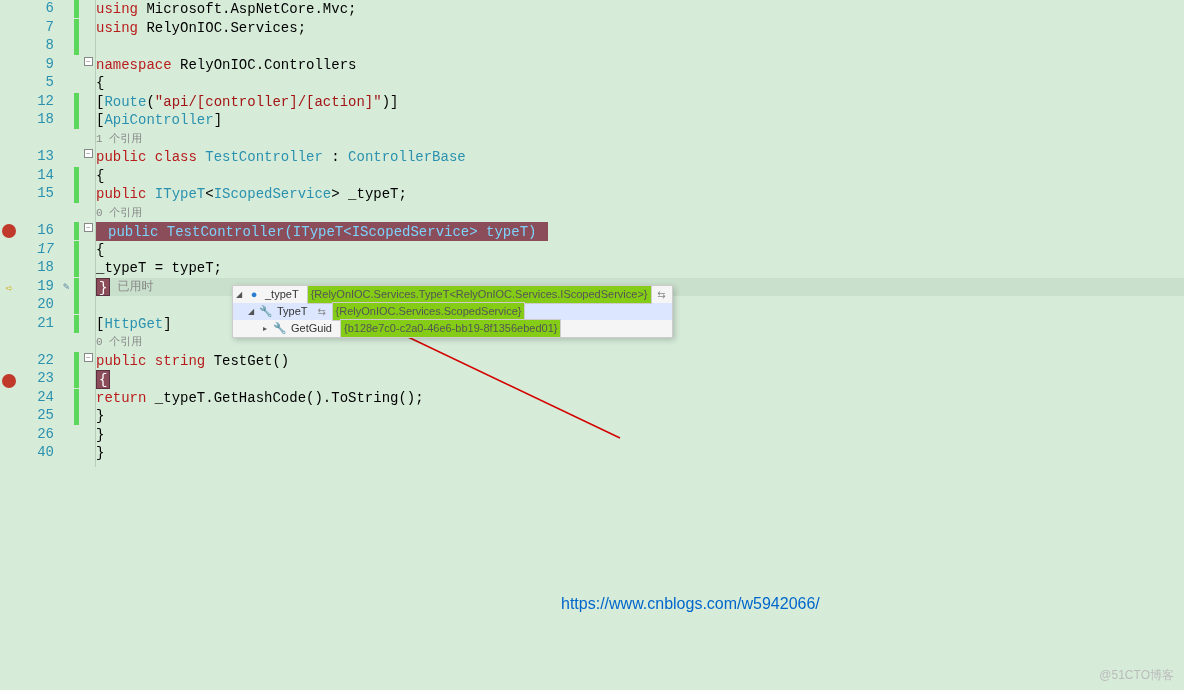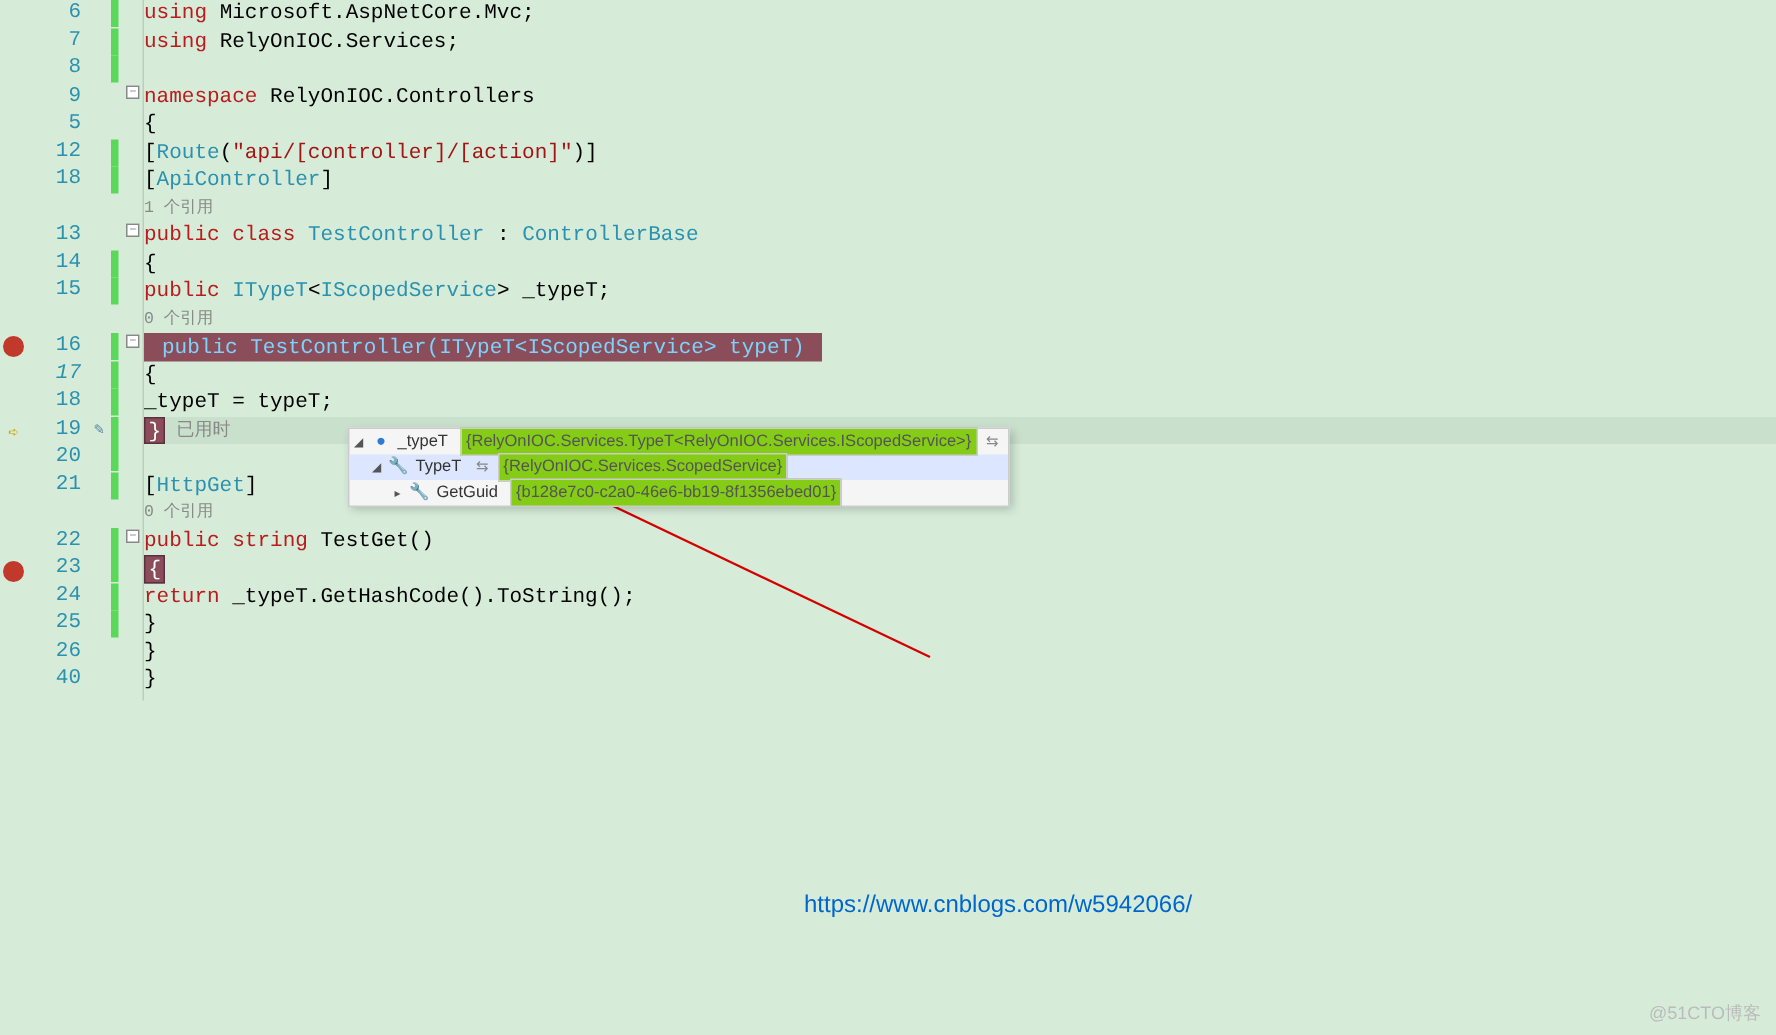--- a/index.html
+++ b/index.html
@@ -133,21 +133,21 @@
     background: #84cc16;
     border: 1px solid #ccc;
     padding: 0 3px;
     white-space: nowrap;
   }
   .tooltip .pin { width: 12px; color: #888; font-size: 10px; text-align: center;}
   .tooltip .lvl1 { padding-left: 14px; }
   .tooltip .lvl2 { padding-left: 28px; }
   .link {
     position: absolute;
-    left: 536px;
+    left: 561px;
     top: 595px;
     color: #0066cc;
     font-family: "Segoe UI", Arial, sans-serif;
     font-size: 16px;
   }
   .watermark {
     position: absolute;
     right: 10px;
     bottom: 6px;
     color: #bbb;

